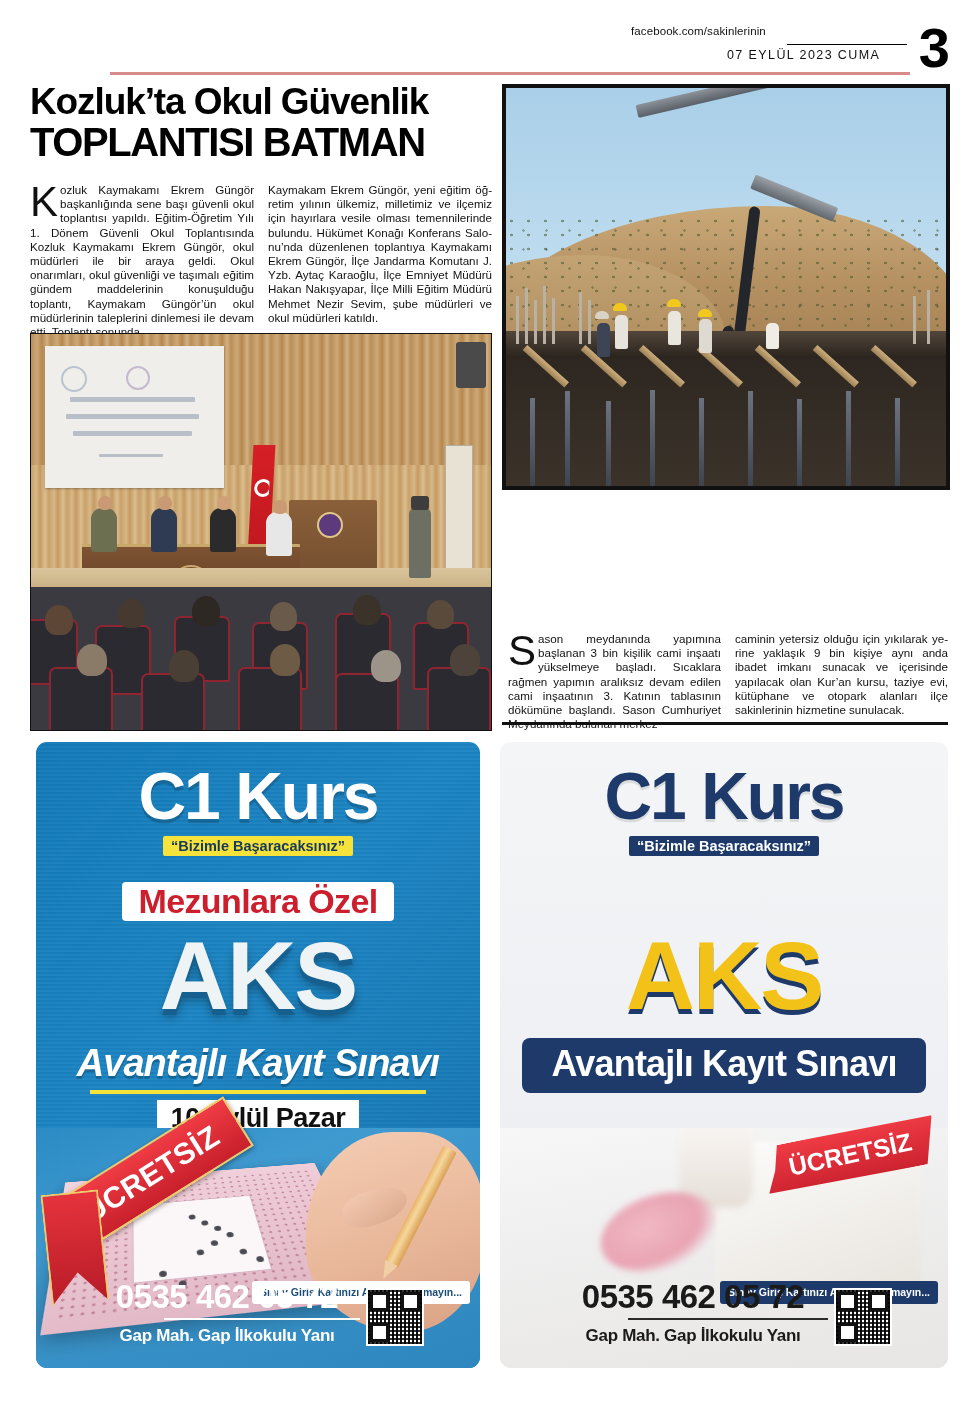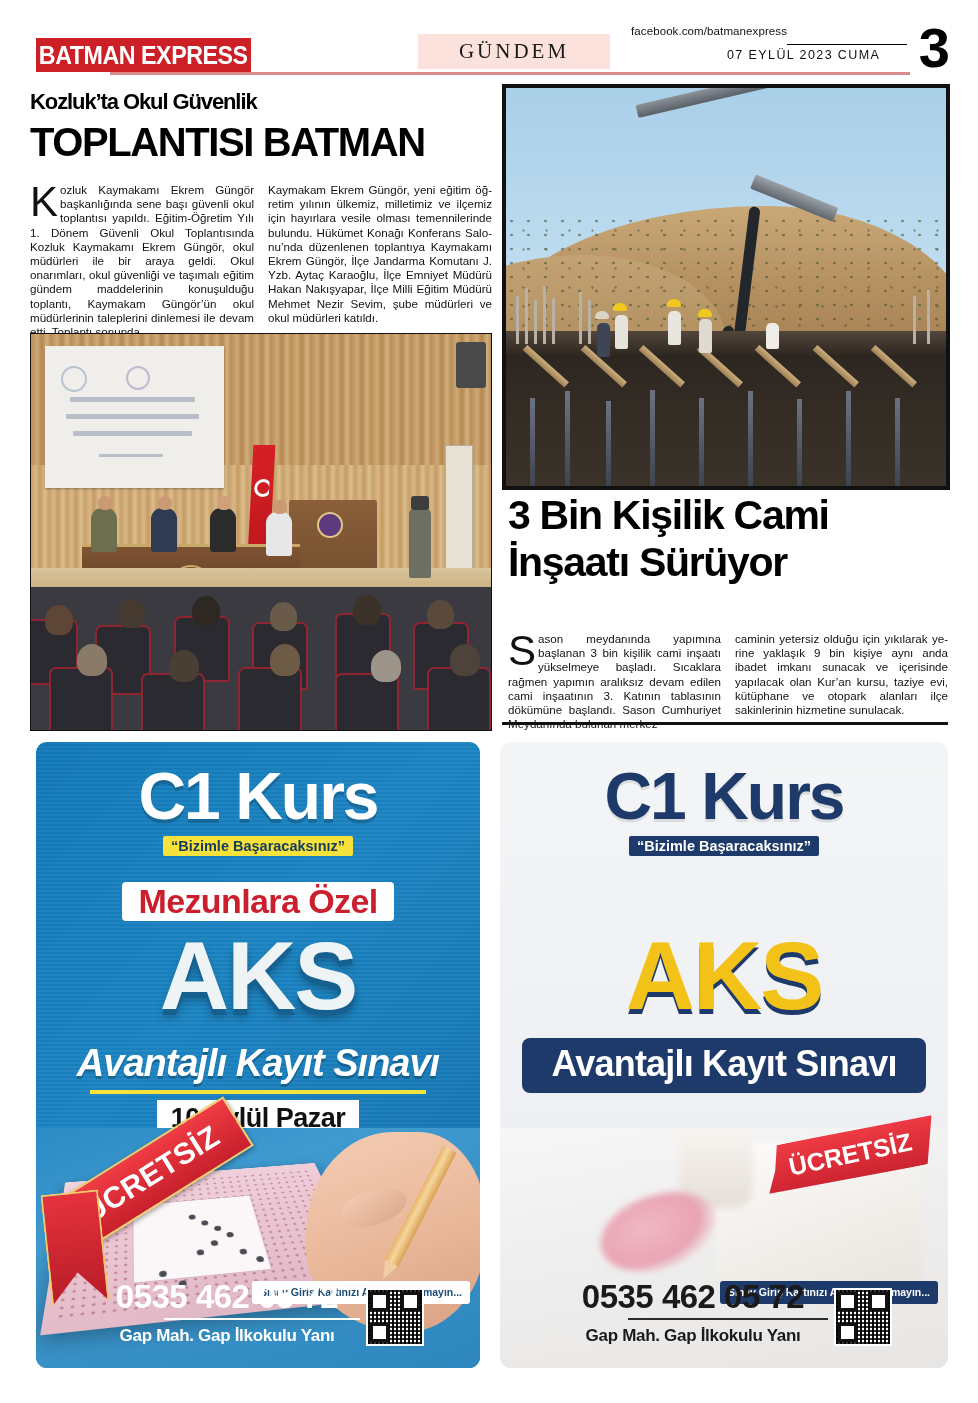--- a/index.html
+++ b/index.html
@@ -103,21 +103,21 @@
     background: #d98a8a;
   }
 
   
   .art1-head {
     position: absolute;
     left: 30px; top: 84px;
     width: 460px;
   }
   .art1-head .l1 {
-    font-size: 22px;
+    font-size: 37px;
     font-weight: bold;
     letter-spacing: -1.1px;
     line-height: 36px;
     white-space: nowrap;
   }
   .art1-head .l2 {
     font-size: 40px;
     font-weight: bold;
     letter-spacing: -1.4px;
     line-height: 42px;
@@ -769,29 +769,23 @@
     filter: blur(3px);
     border-radius: 10px 10px 18px 18px;
   }
 </style>
 </head>
 <body>
 
 <div class="page">
 
   <div class="masthead">
-    <div class="logo-box">
-      <span class="logo-text">BATMAN EXPRESS</span>
-    </div>
-
-    <div class="section-tab">
-      <span>GÜNDEM</span>
-    </div>
-
-    <div class="fb-url">facebook.com/batmanexpress</div>
+
+
+    <div class="fb-url">facebook.com/sakinlerinin</div>
     <div class="hdr-rule"></div>
     <div class="date-text">07 EYLÜL 2023 CUMA</div>
     <div class="page-num">3</div>
     <div class="red-rule"></div>
   </div>
 
   <div class="art1-head">
     <div class="l1">Kozluk’ta Okul Güvenlik</div>
     <div class="l2">TOPLANTISI BATMAN</div>
   </div>
@@ -913,24 +907,20 @@
     <div class="hardhat" style="left:20.7%;top:56%;background:#d9d3c6;"></div>
     <div class="worker-body" style="left:37%;top:56%;background:#e9e6de;"></div>
     <div class="hardhat" style="left:36.7%;top:53%;"></div>
     <div class="worker-body" style="left:44%;top:58%;background:#dedad1;"></div>
     <div class="hardhat" style="left:43.7%;top:55.5%;"></div>
     <div class="worker-body" style="left:59%;top:59%;background:#efece6;height:26px;"></div>
 
     <div class="photo-border-inner"></div>
   </div>
 
-  <div class="art2-head">
-    <div class="l1">3 Bin Kişilik Cami</div>
-    <div class="l2">İnşaatı Sürüyor</div>
-  </div>
 
   <div class="art2-body">
     <div class="col">
       <p class="dropcap-s">Sason meydanında yapımına başlanan 3 bin kişilik cami inşaatı yükselmeye başladı. Sıcaklara rağmen yapımın aralık­sız devam edilen cami inşaatının 3. Katı­nın tablasının dökümüne başlandı. Sason Cumhuriyet Meydanında bulunan merkez</p>
     </div>
     <div class="col">
       <p>caminin yetersiz olduğu için yıkılarak ye­rine yaklaşık 9 bin kişiye aynı anda ibadet imkanı sunacak ve içerisinde yapılacak olan Kur’an kursu, taziye evi, kütüphane ve otopark alanları ilçe sakinlerinin hizmetine sunulacak.</p>
     </div>
   </div>
   <div class="art2-rule"></div>

